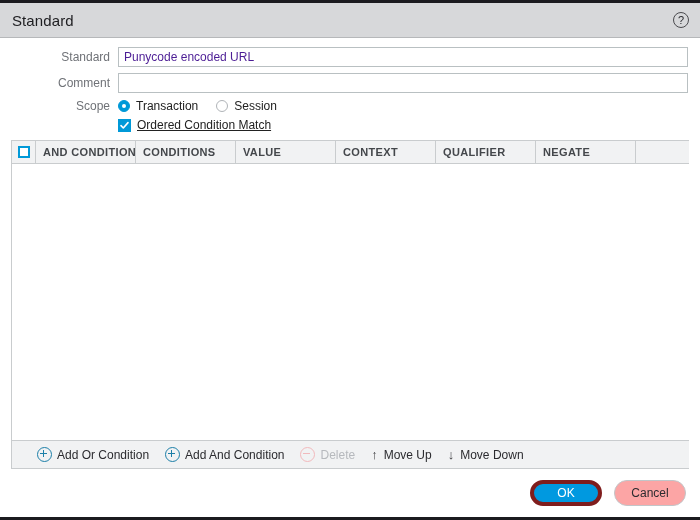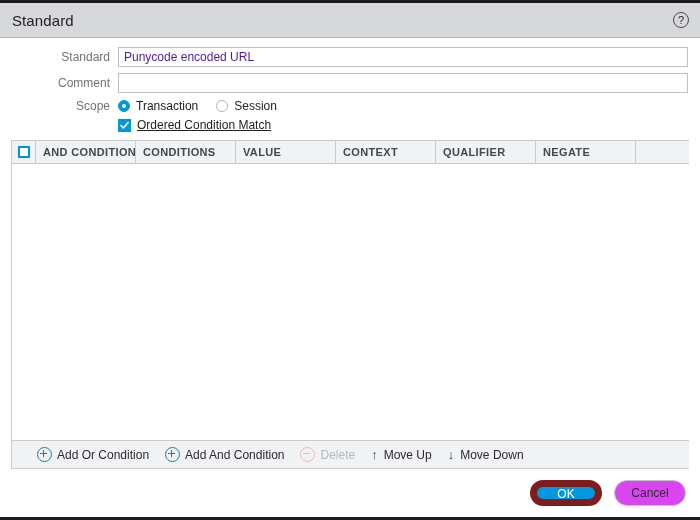--- a/index.html
+++ b/index.html
@@ -271,25 +271,25 @@
     min-width: 72px;
     border-radius: 13px;
     font-size: 12px;
     font-family: "Liberation Sans", sans-serif;
     cursor: pointer;
     padding: 0 16px;
     margin-left: 12px;
   }
   .btn-primary {
     background: #0099e0;
-    border: 7px solid #7f1d1d;
+    border: 4px solid #7f1d1d;
     color: #ffffff;
   }
   .btn-secondary {
-    background: #d946ef;
+    background: #fca5a5;
     border: 1px solid #c2c5c8;
     color: #2b2b2f;
   }
 </style>
 </head>
 <body>
 
 <div class="window">
 
   <div class="titlebar">

